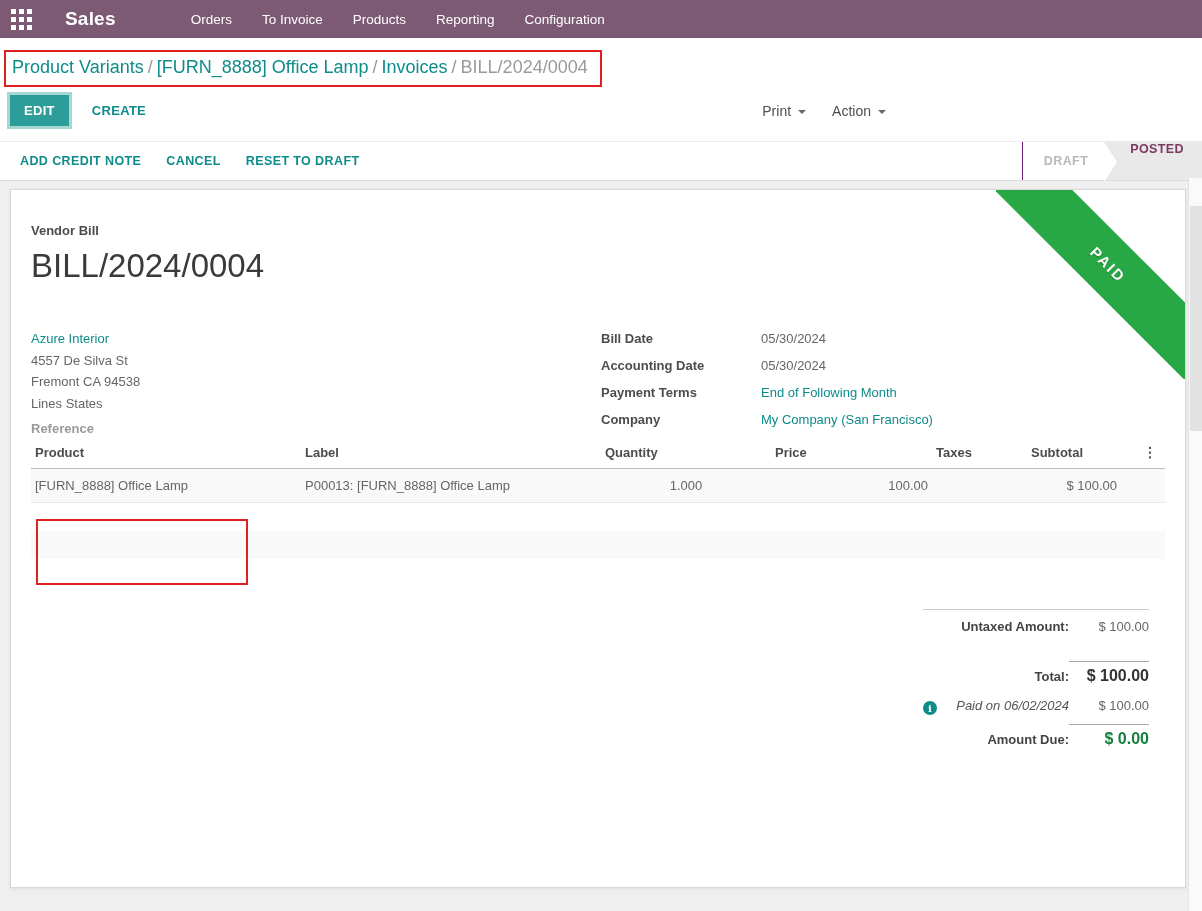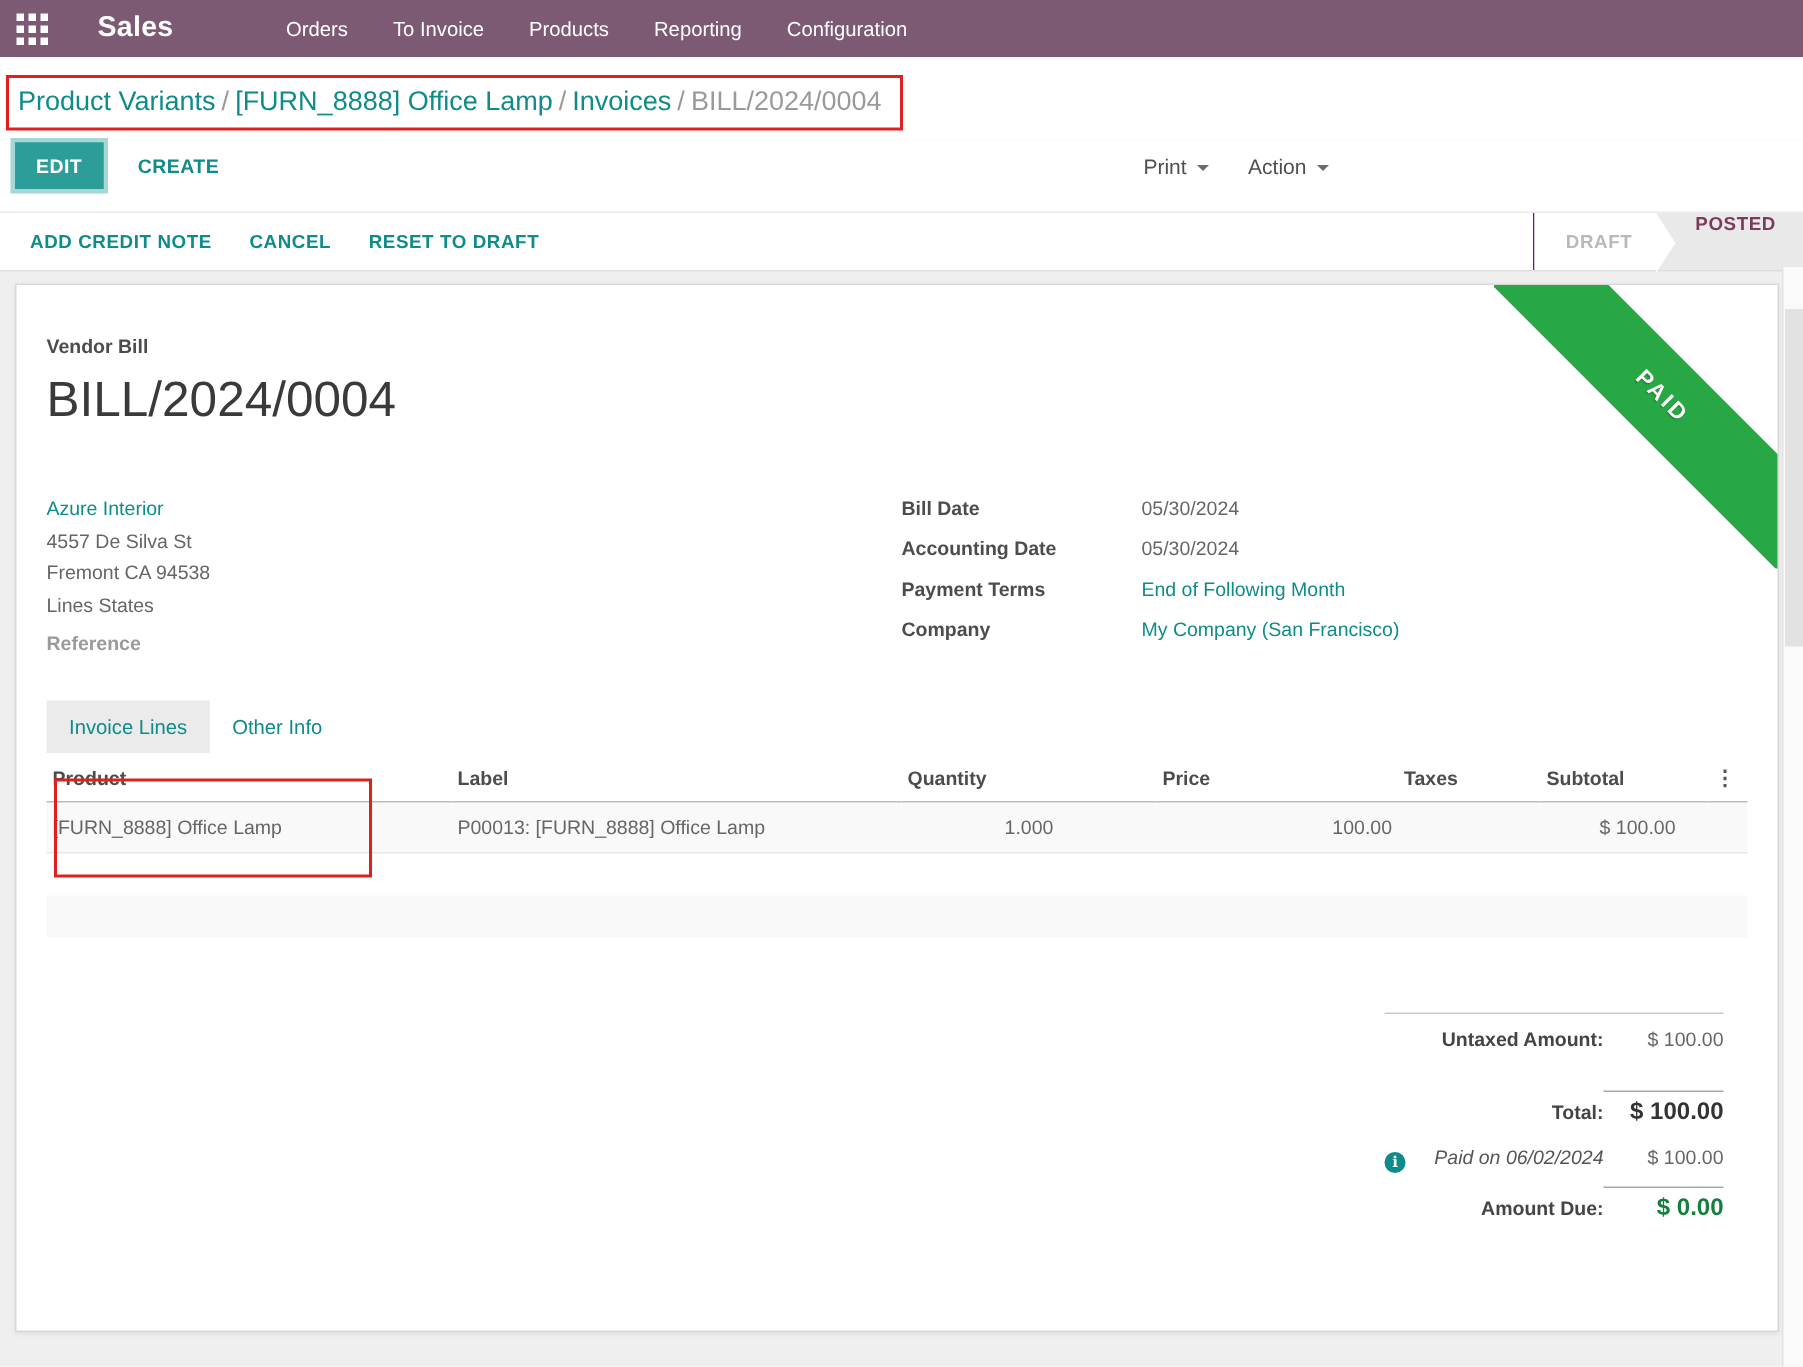--- a/index.html
+++ b/index.html
@@ -200,24 +200,20 @@
           <div class="flabel">Payment Terms</div>
           <div class="fvalue link">End of Following Month</div>
         </div>
         <div class="frow">
           <div class="flabel">Company</div>
           <div class="fvalue link">My Company (San Francisco)</div>
         </div>
       </div>
     </div>
 
-    <div class="tabs">
-      <div class="tab active">Invoice Lines</div>
-      <div class="tab">Other Info</div>
-    </div>
 
     <table class="lines">
       <thead>
         <tr>
           <th class="c-product">Product</th>
           <th class="c-label">Label</th>
           <th class="c-qty">Quantity</th>
           <th class="c-price">Price</th>
           <th class="c-taxes">Taxes</th>
           <th class="c-sub">Subtotal</th>

